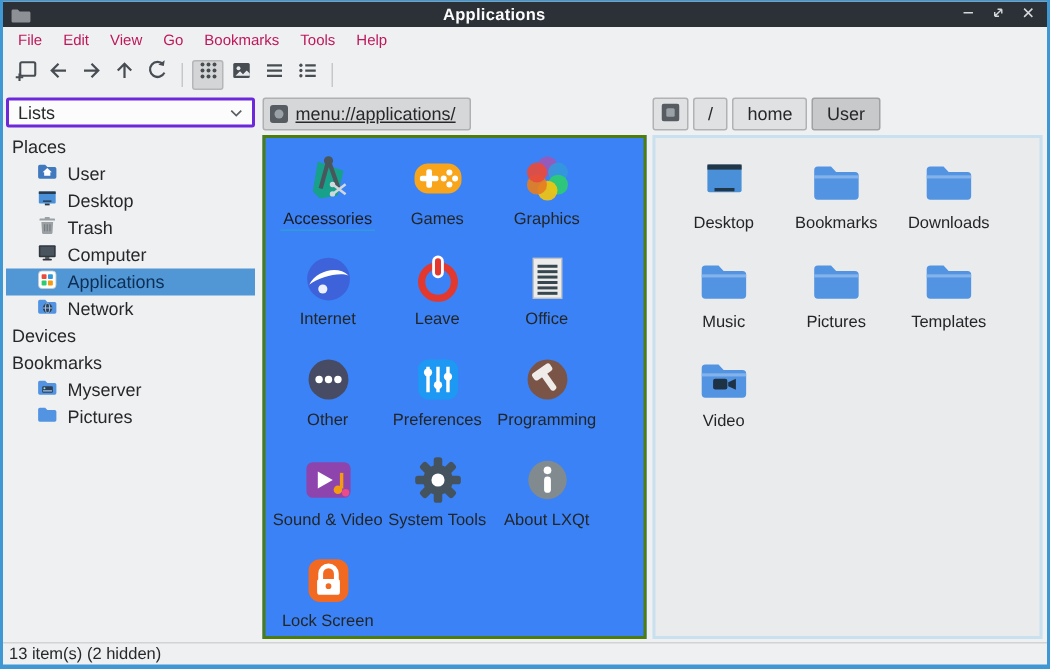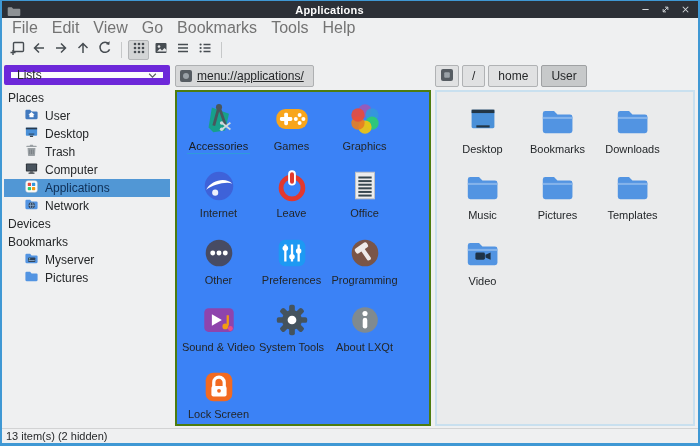--- a/index.html
+++ b/index.html
@@ -12,32 +12,32 @@
   }
   
   .titlebar{ height:17px; background:var(--titlebar,#2c3037); display:flex; align-items:center; flex:0 0 auto; }
   .titlebar .appicon{ width:14px; height:12px; margin-left:5px; }
   .titlebar .title{ flex:1; text-align:center; color:#fcfcfc; font-size:11px; font-weight:bold; letter-spacing:.2px; }
   .winbtns{ display:flex; gap:6px; margin-right:6px; }
   .winbtn{ width:14px; height:14px; display:flex; align-items:center; justify-content:center; cursor:pointer; }
   .winbtn svg{ width:11px; height:11px; }
   
   .menubar{ height:19px; display:flex; align-items:center; padding-left:3px; flex:0 0 auto; }
-  .menuitem{ font-size:16px; color:#737373; padding:2px 7px; border-radius:2px; cursor:default; }
+  .menuitem{ font-size:10px; color:#be185d; padding:2px 7px; border-radius:2px; cursor:default; }
   
   .toolbar{ height:25px; display:flex; align-items:center; padding-left:4px; gap:1px; flex:0 0 auto; }
   .tbtn{ width:21px; height:20px; display:flex; align-items:center; justify-content:center; border:1px solid transparent; border-radius:2px; }
   .tbtn svg{ width:16px; height:16px; }
   .tbtn.active{ background:#d3d5d6; border-color:#b4b6b8; }
   .tsep{ width:1px; height:16px; background:#c6c8c9; margin:0 5px; }
   
   .content{ flex:1; display:flex; min-height:0; }
   
   .sidebar{ width:170px; flex:0 0 auto; display:flex; flex-direction:column; padding:3px 2px 0 2px; }
-  .combo{ height:20px; background:#fcfcfc; border:7px solid #6d28d9; border-radius:2px;
+  .combo{ height:20px; background:#fcfcfc; border:2px solid #6d28d9; border-radius:2px;
           display:flex; align-items:center; font-size:12px; color:#26282a; padding:0 6px; margin-bottom:4px; }
   .combo .lbl{ flex:1; }
   .tree{ flex:1; overflow:hidden; font-size:12px; color:#26282a; }
   .tree .hdr{ height:18px; display:flex; align-items:center; padding-left:4px; }
   .tree .row{ height:18px; display:flex; align-items:center; padding-left:20px; gap:6px; cursor:default; }
   .tree .row svg{ width:15px; height:15px; flex:0 0 auto; }
   .tree .row.sel{ background:var(--selection,#5197d5); color:#0e2e55; }
   
   .centercol{ width:261px; flex:0 0 auto; display:flex; flex-direction:column; padding:3px 2px 2px 3px; }
   .pathrow{ height:22px; margin-bottom:3px; display:flex; }

